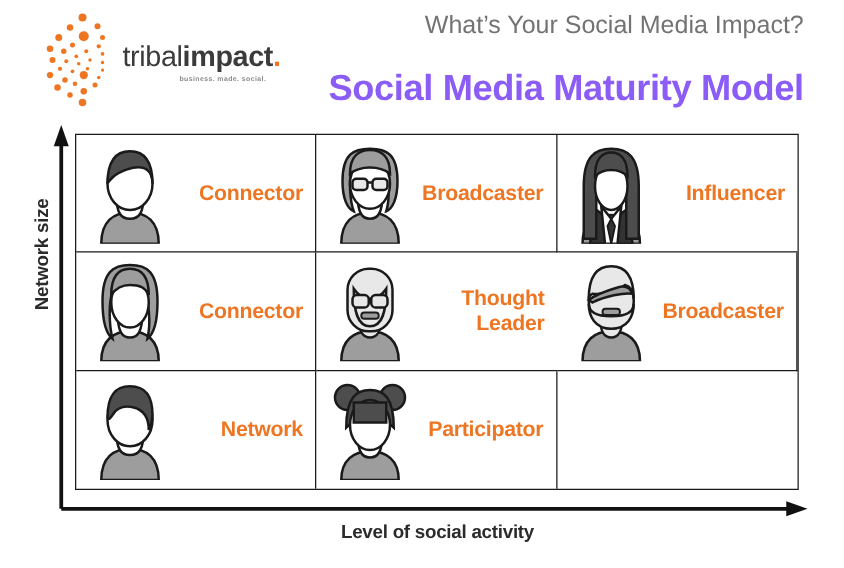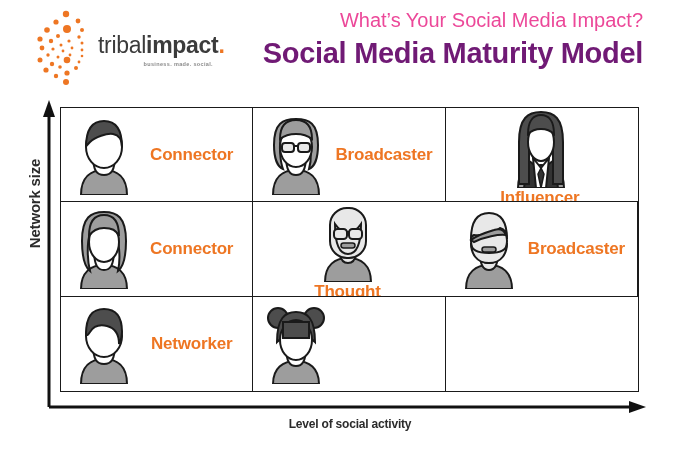--- a/index.html
+++ b/index.html
@@ -62,30 +62,30 @@
 
   
   #title-block {
     position: absolute;
     right: 32px; top: 8px;
     text-align: right;
   }
   #subtitle {
     font-size: 20px;
     font-weight: 400;
-    color: #ec4899;
+    color: #737373;
     line-height: 1.25;
     white-space: nowrap;
   }
   #main-title {
     font-size: 29px;
     font-weight: 700;
-    color: #701a75;
+    color: #8b5cf6;
     line-height: 1.25;
-    margin-top: 2px;
+    margin-top: 20px;
     letter-spacing: -0.3px;
     white-space: nowrap;
   }
 
   
   #axes {
     position: absolute;
     left: 0; top: 0;
     width: 675px; height: 454px;
     pointer-events: none;
@@ -101,21 +101,21 @@
     font-weight: 700;
     color: #2b2b2b;
     letter-spacing: -0.2px;
   }
   #x-axis-label {
     position: absolute;
     left: 60px;
     top: 417px;
     width: 580px;
     text-align: center;
-    font-size: 12px;
+    font-size: 15px;
     font-weight: 700;
     color: #2b2b2b;
     letter-spacing: -0.2px;
   }
 
   
   #grid {
     position: absolute;
     left: 60px; top: 107px;
     width: 579px; height: 285px;
@@ -129,36 +129,36 @@
   .cell {
     position: relative;
     box-sizing: border-box;
     border-right: 1.5px solid #1a1a1a;
     border-bottom: 1.5px solid #1a1a1a;
     display: flex;
     align-items: center;
     padding: 0 8px 0 6px;
     overflow: hidden;
   }
-  .cell.col-3 { border-right: none; flex-direction: column; }
+  .cell.col-3 { border-right: none; }
   .cell.row-3 { border-bottom: none; }
 
   .avatar-wrap {
     width: 74px;
     height: 84px;
     flex: 0 0 74px;
     display: flex;
     align-items: center;
     justify-content: center;
   }
   .avatar-wrap svg { display: block; }
 
   .cell-label {
     flex: 1 1 auto;
-    text-align: center;
+    text-align: right;
     color: #ee7623;
     font-weight: 700;
     font-size: 17px;
     line-height: 1.15;
     letter-spacing: -0.2px;
     padding-right: 2px;
     white-space: pre-line;
   }
 </style>
 </head>
@@ -323,31 +323,32 @@
 
   <div class="cell row-3 col-1">
     <div class="avatar-wrap">
       <svg width="70" height="80" viewBox="0 0 70 80">
         <path d="M12 80 C12 62 22 55 35 55 C48 55 58 62 58 80 Z" fill="#9d9d9d" stroke="#1a1a1a" stroke-width="2"></path>
         <path d="M24 40 C24 56 28 60 35 60 C42 60 46 56 46 40 Z" fill="#ffffff" stroke="#1a1a1a" stroke-width="2"></path>
         <ellipse cx="35" cy="32" rx="18" ry="21" fill="#ffffff" stroke="#1a1a1a" stroke-width="2"></ellipse>
         <path d="M17 30 C17 10 25 5 35 5 C47 5 53 12 53 28 C53 34 51 38 50 40 C50 30 46 24 38 22 C30 20 24 23 21 28 C19 31 18 32 17 30 Z" fill="#4d4d4d" stroke="#1a1a1a" stroke-width="2"></path>
       </svg>
     </div>
-    <div class="cell-label">Networker</div>
+    <div class="cell-label">Network</div>
   </div>
 
   <div class="cell row-3 col-2">
     <div class="avatar-wrap">
       <svg width="70" height="80" viewBox="0 0 70 80">
         <path d="M12 80 C12 64 22 57 35 57 C48 57 58 64 58 80 Z" fill="#9d9d9d" stroke="#1a1a1a" stroke-width="2"></path>
         <path d="M25 42 C25 58 29 62 35 62 C41 62 45 58 45 42 Z" fill="#ffffff" stroke="#1a1a1a" stroke-width="2"></path>
         <circle cx="17" cy="14" r="10" fill="#4d4d4d" stroke="#1a1a1a" stroke-width="2"></circle>
         <circle cx="53" cy="14" r="10" fill="#4d4d4d" stroke="#1a1a1a" stroke-width="2"></circle>
         <path d="M16 38 C16 14 24 8 35 8 C46 8 54 14 54 38 C50 34 46 32 35 32 C24 32 20 34 16 38 Z" fill="#4d4d4d" stroke="#1a1a1a" stroke-width="2"></path>
         <ellipse cx="35" cy="36" rx="16" ry="20" fill="#ffffff" stroke="#1a1a1a" stroke-width="2"></ellipse>
         <rect x="22" y="18" width="26" height="16" fill="#4d4d4d" stroke="#1a1a1a" stroke-width="2"></rect>
       </svg>
     </div>
+    <div class="cell-label">Participator</div>
   </div>
 
 
 </div>
 
 </body></html>

